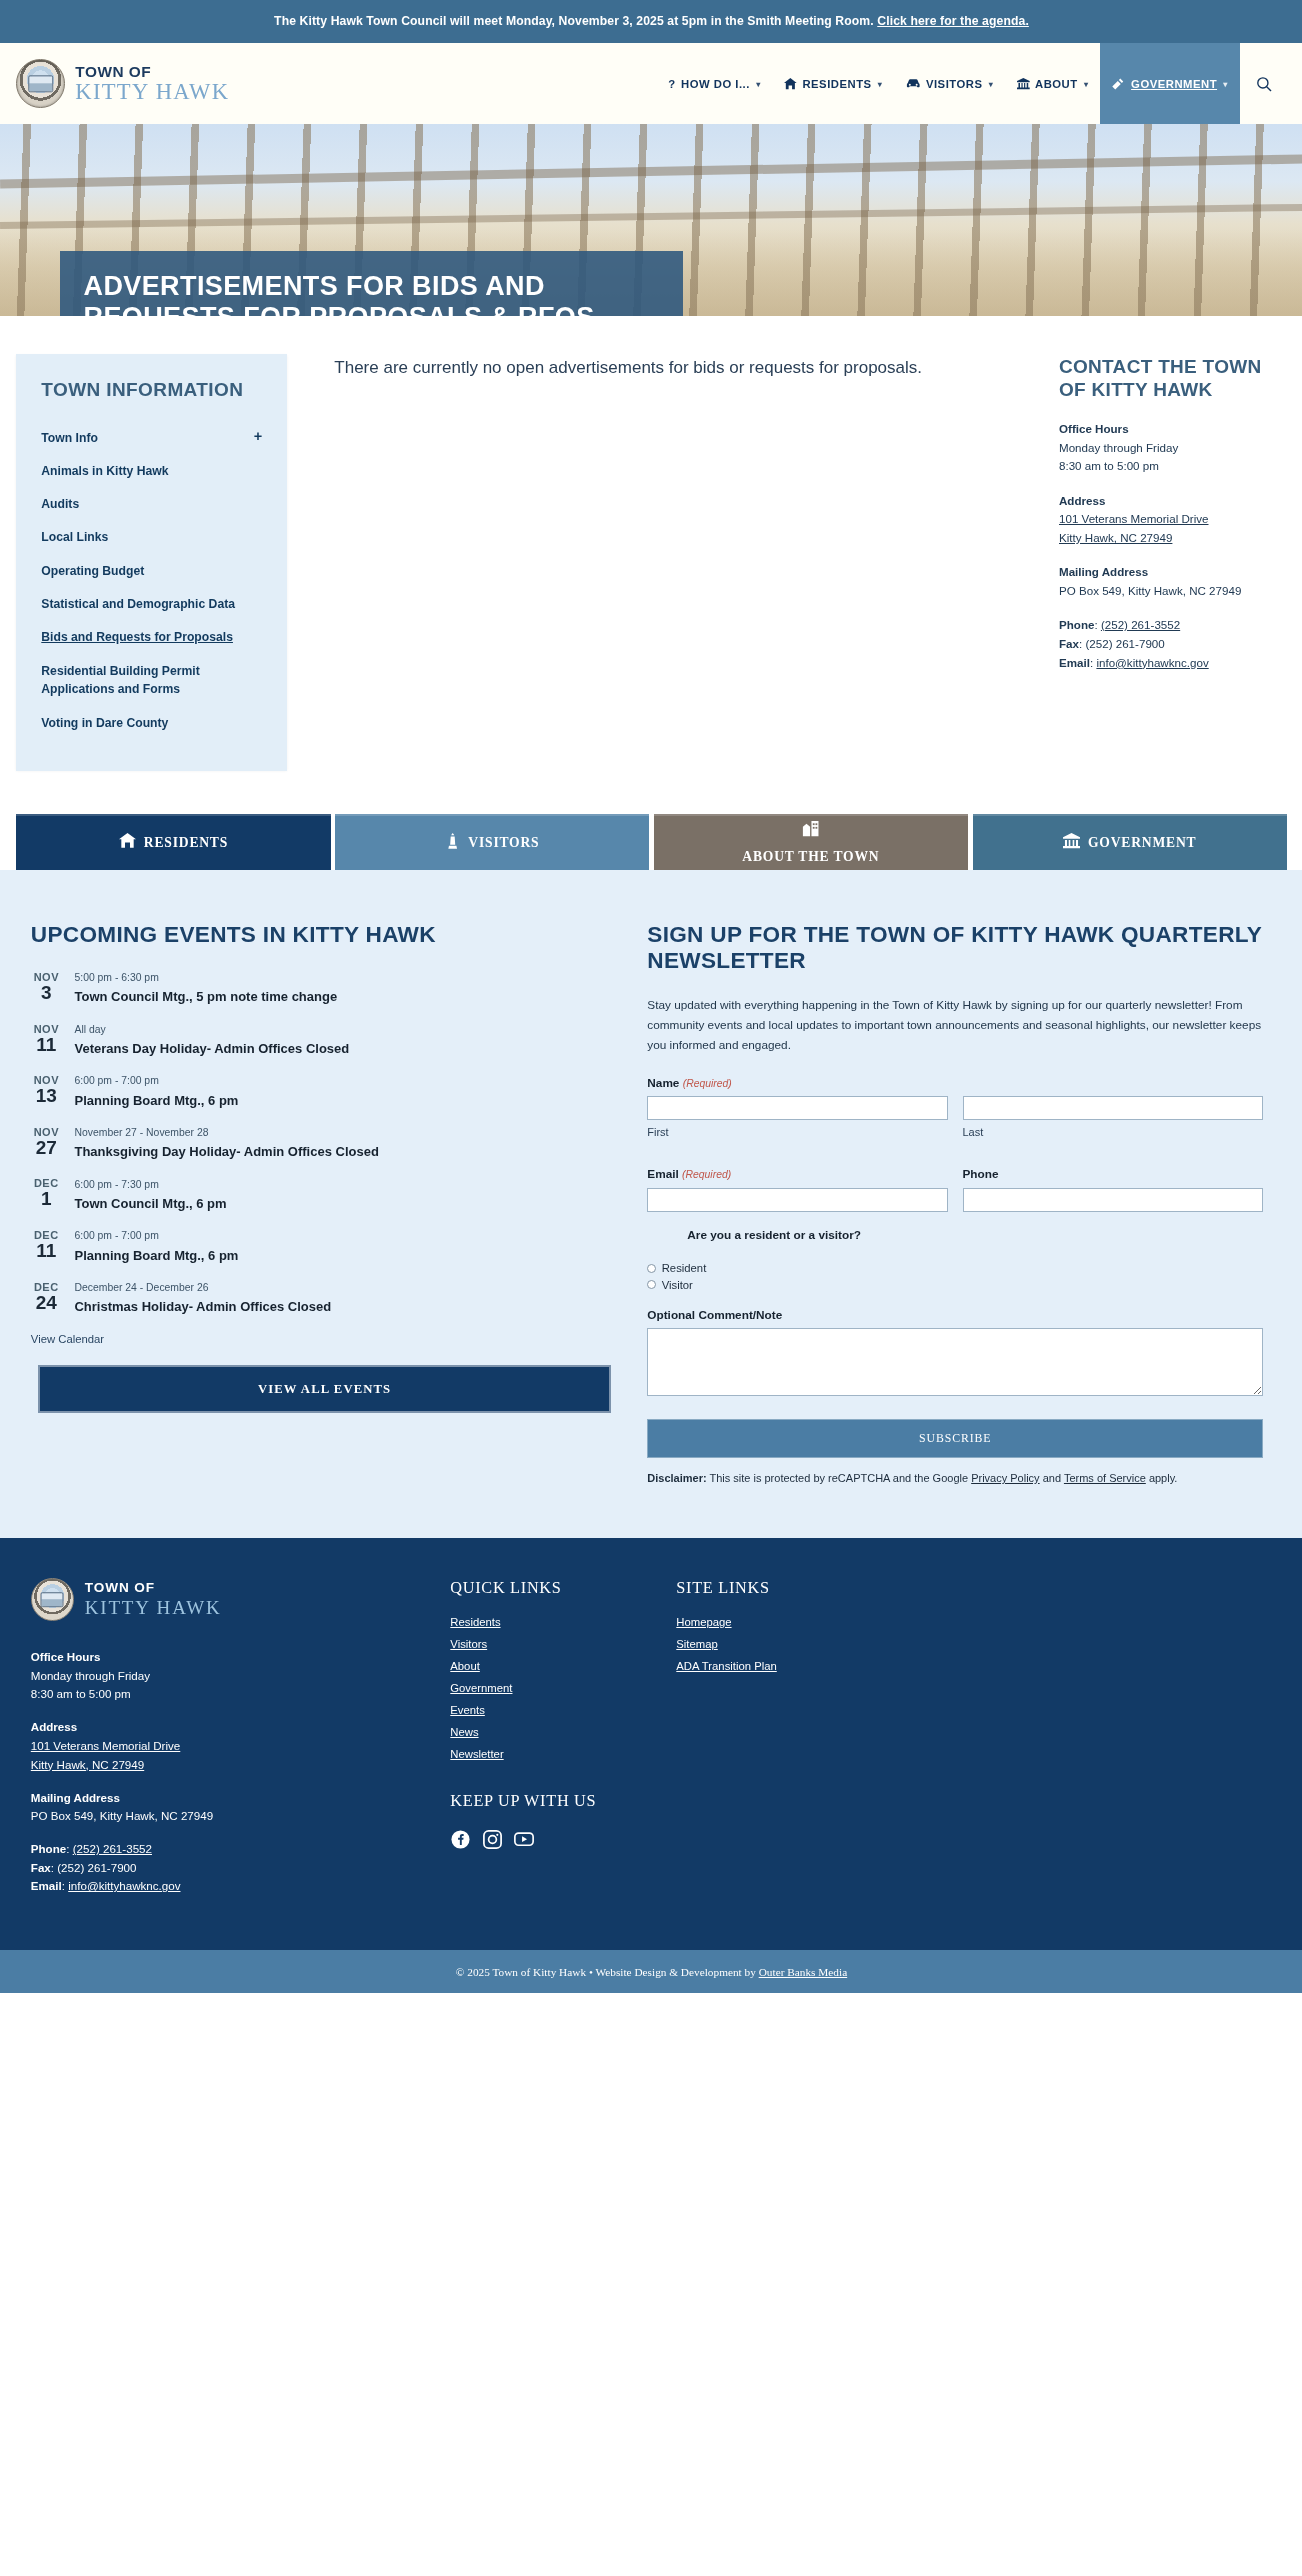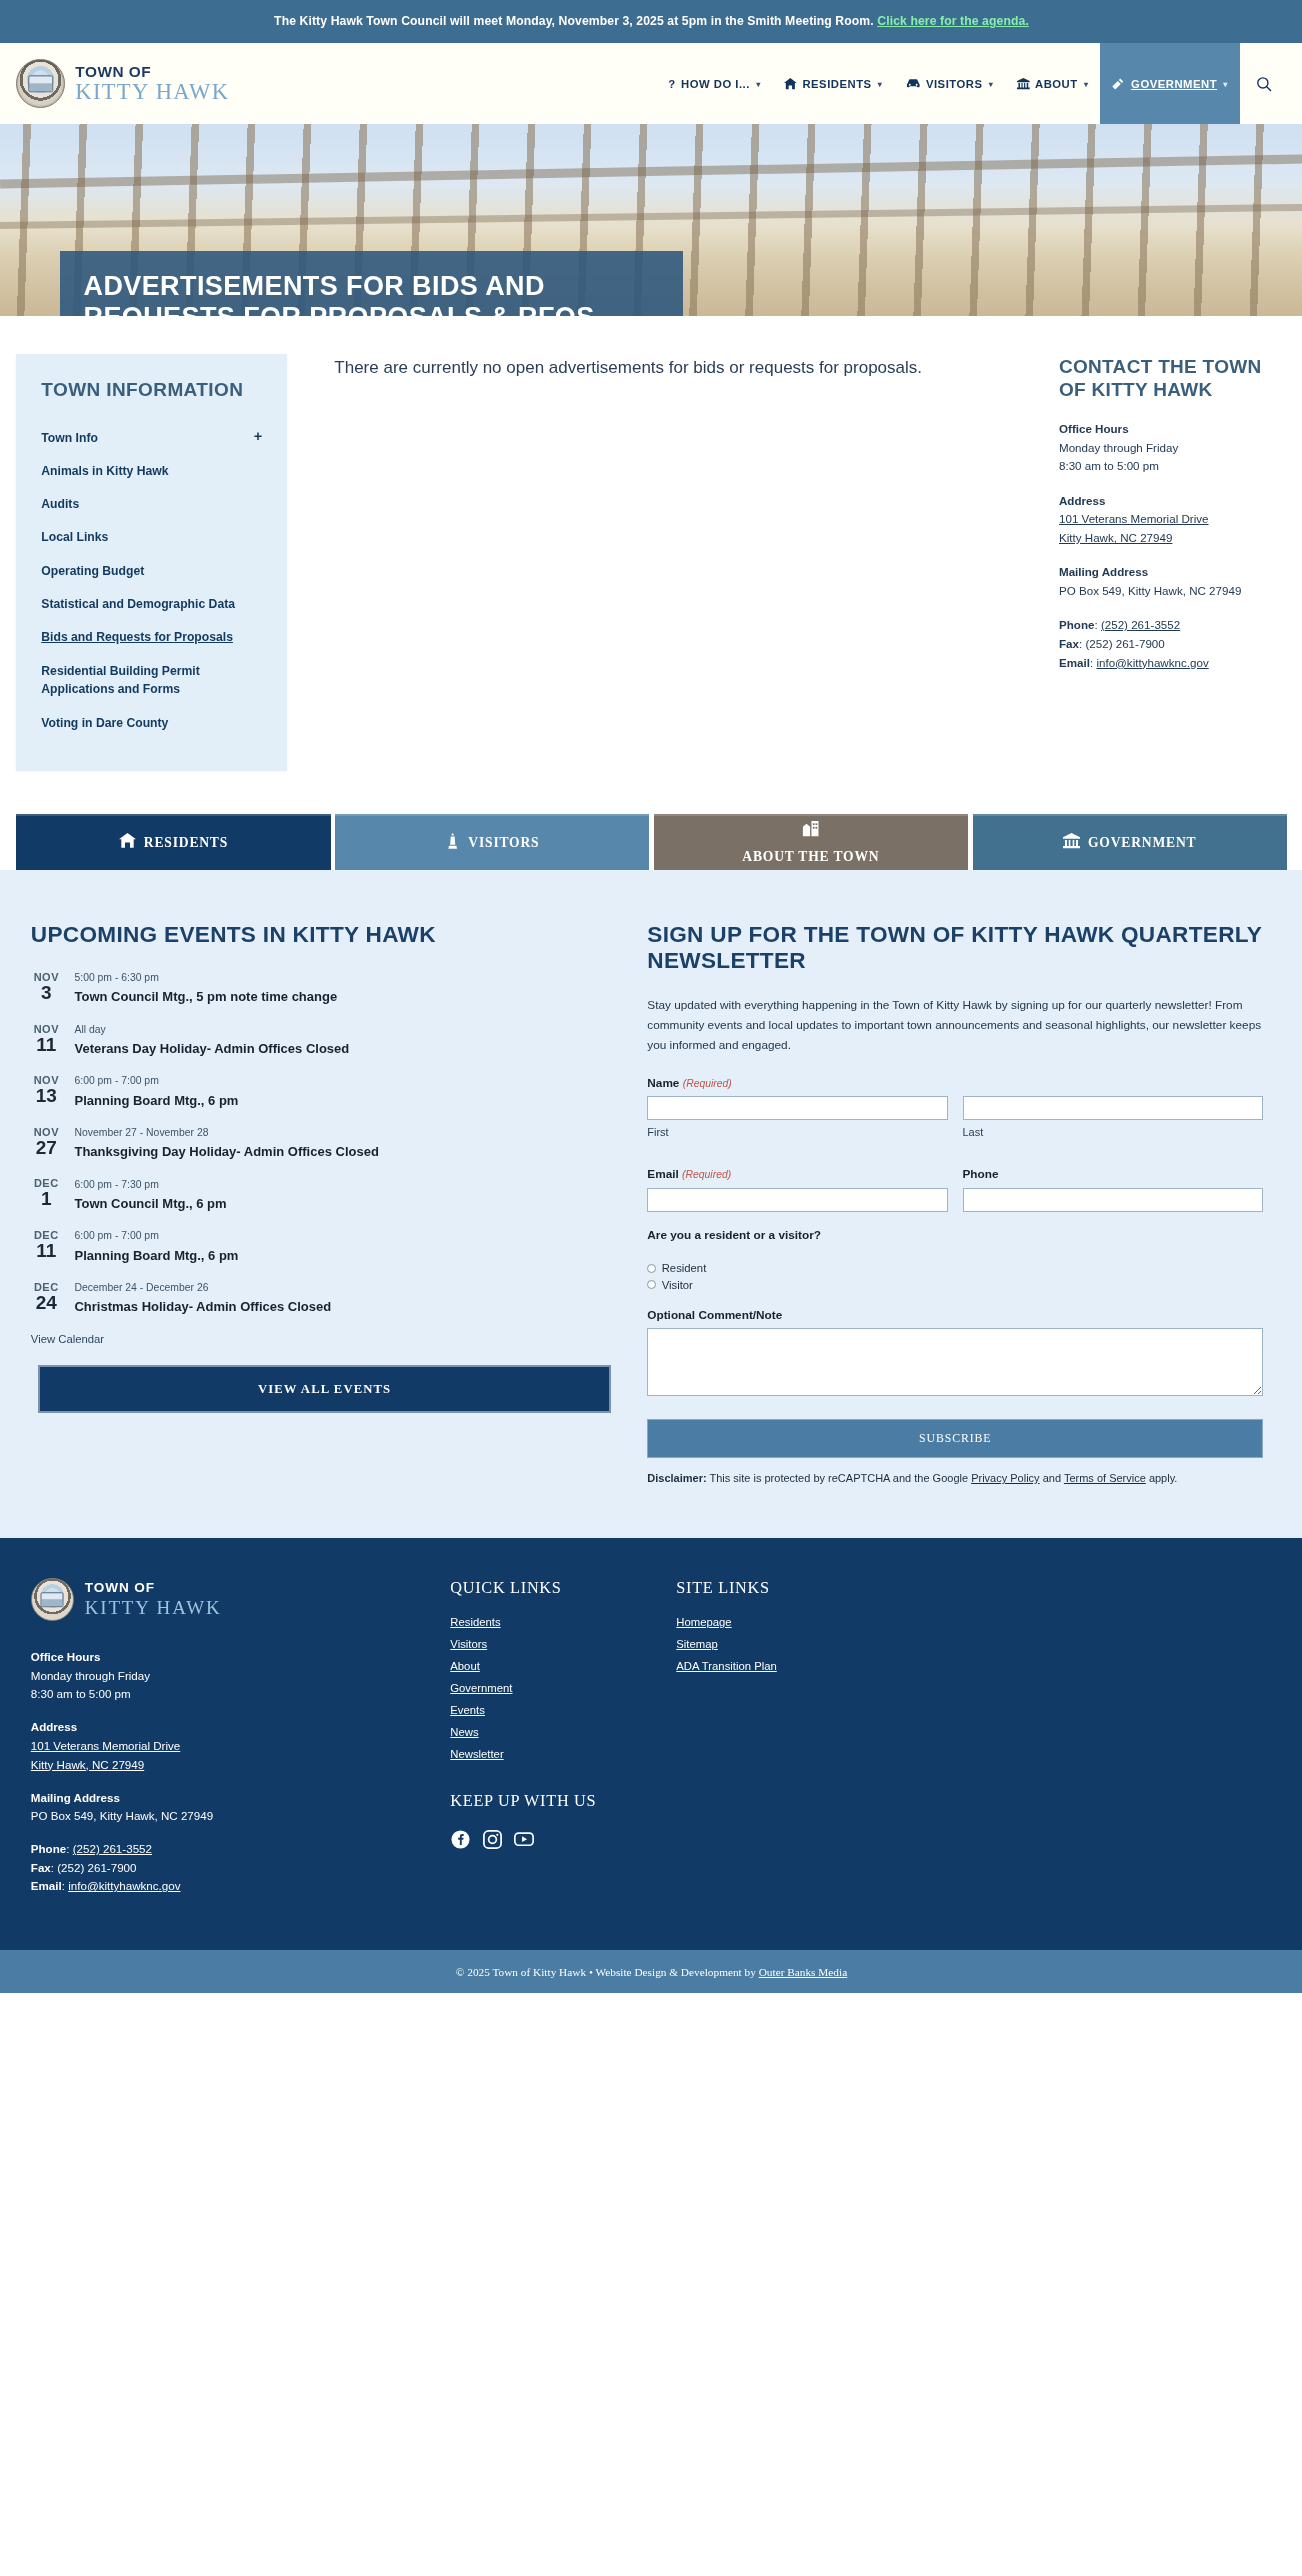--- a/index.html
+++ b/index.html
@@ -15,21 +15,21 @@
   .alert-bar{
     background:#3d6d91;
     color:#ffffff;
     text-align:center;
     padding:11.8px 217px 12.7px;
     font-size:12.2px;
     line-height:1.55;
     font-weight:700;
     letter-spacing:0.1px;
   }
-  .alert-bar a{color:#86efac;}
+  .alert-bar a{color:#ffffff;}
 
   
   header.site-head{
     height:81px;
     background:#fffef7;
     display:flex;
     align-items:center;
     padding:0 18px 0 16.3px;
     position:relative;
   }
@@ -203,21 +203,21 @@
   }
   .btn-sub{
     display:block;width:100%;background:#4b7da4;color:#fff;text-align:center;
     padding:11px 0;font-size:11.8px;letter-spacing:0.9px;text-transform:uppercase;
     margin-top:20px;cursor:pointer;border:1.8px solid rgba(255,255,255,.35);
     font-family:"Liberation Serif",serif;
   }
   .disclaim{font-size:11px;line-height:1.65;color:#1d2c3c;margin-top:11px;}
   .disclaim b{font-weight:700;}
   .disclaim a{color:#1d2c3c;text-decoration:underline;}
-  .mb22{margin-bottom:20px;}
+  .mb22{margin-bottom:20px;margin-left:40px;}
 
   
   footer.site-foot{
     background:#123a66;color:#ffffff;padding:40px 16.3px 40px 16.3px;
     display:flex;gap:0;
   }
   .f-brand-col{width:434px;flex:0 0 434px;padding-left:14.5px;}
   .f-brand{display:flex;align-items:center;gap:11px;margin-bottom:27px;}
   .f-seal{
     width:43px;height:43px;border-radius:50%;flex:0 0 auto;

